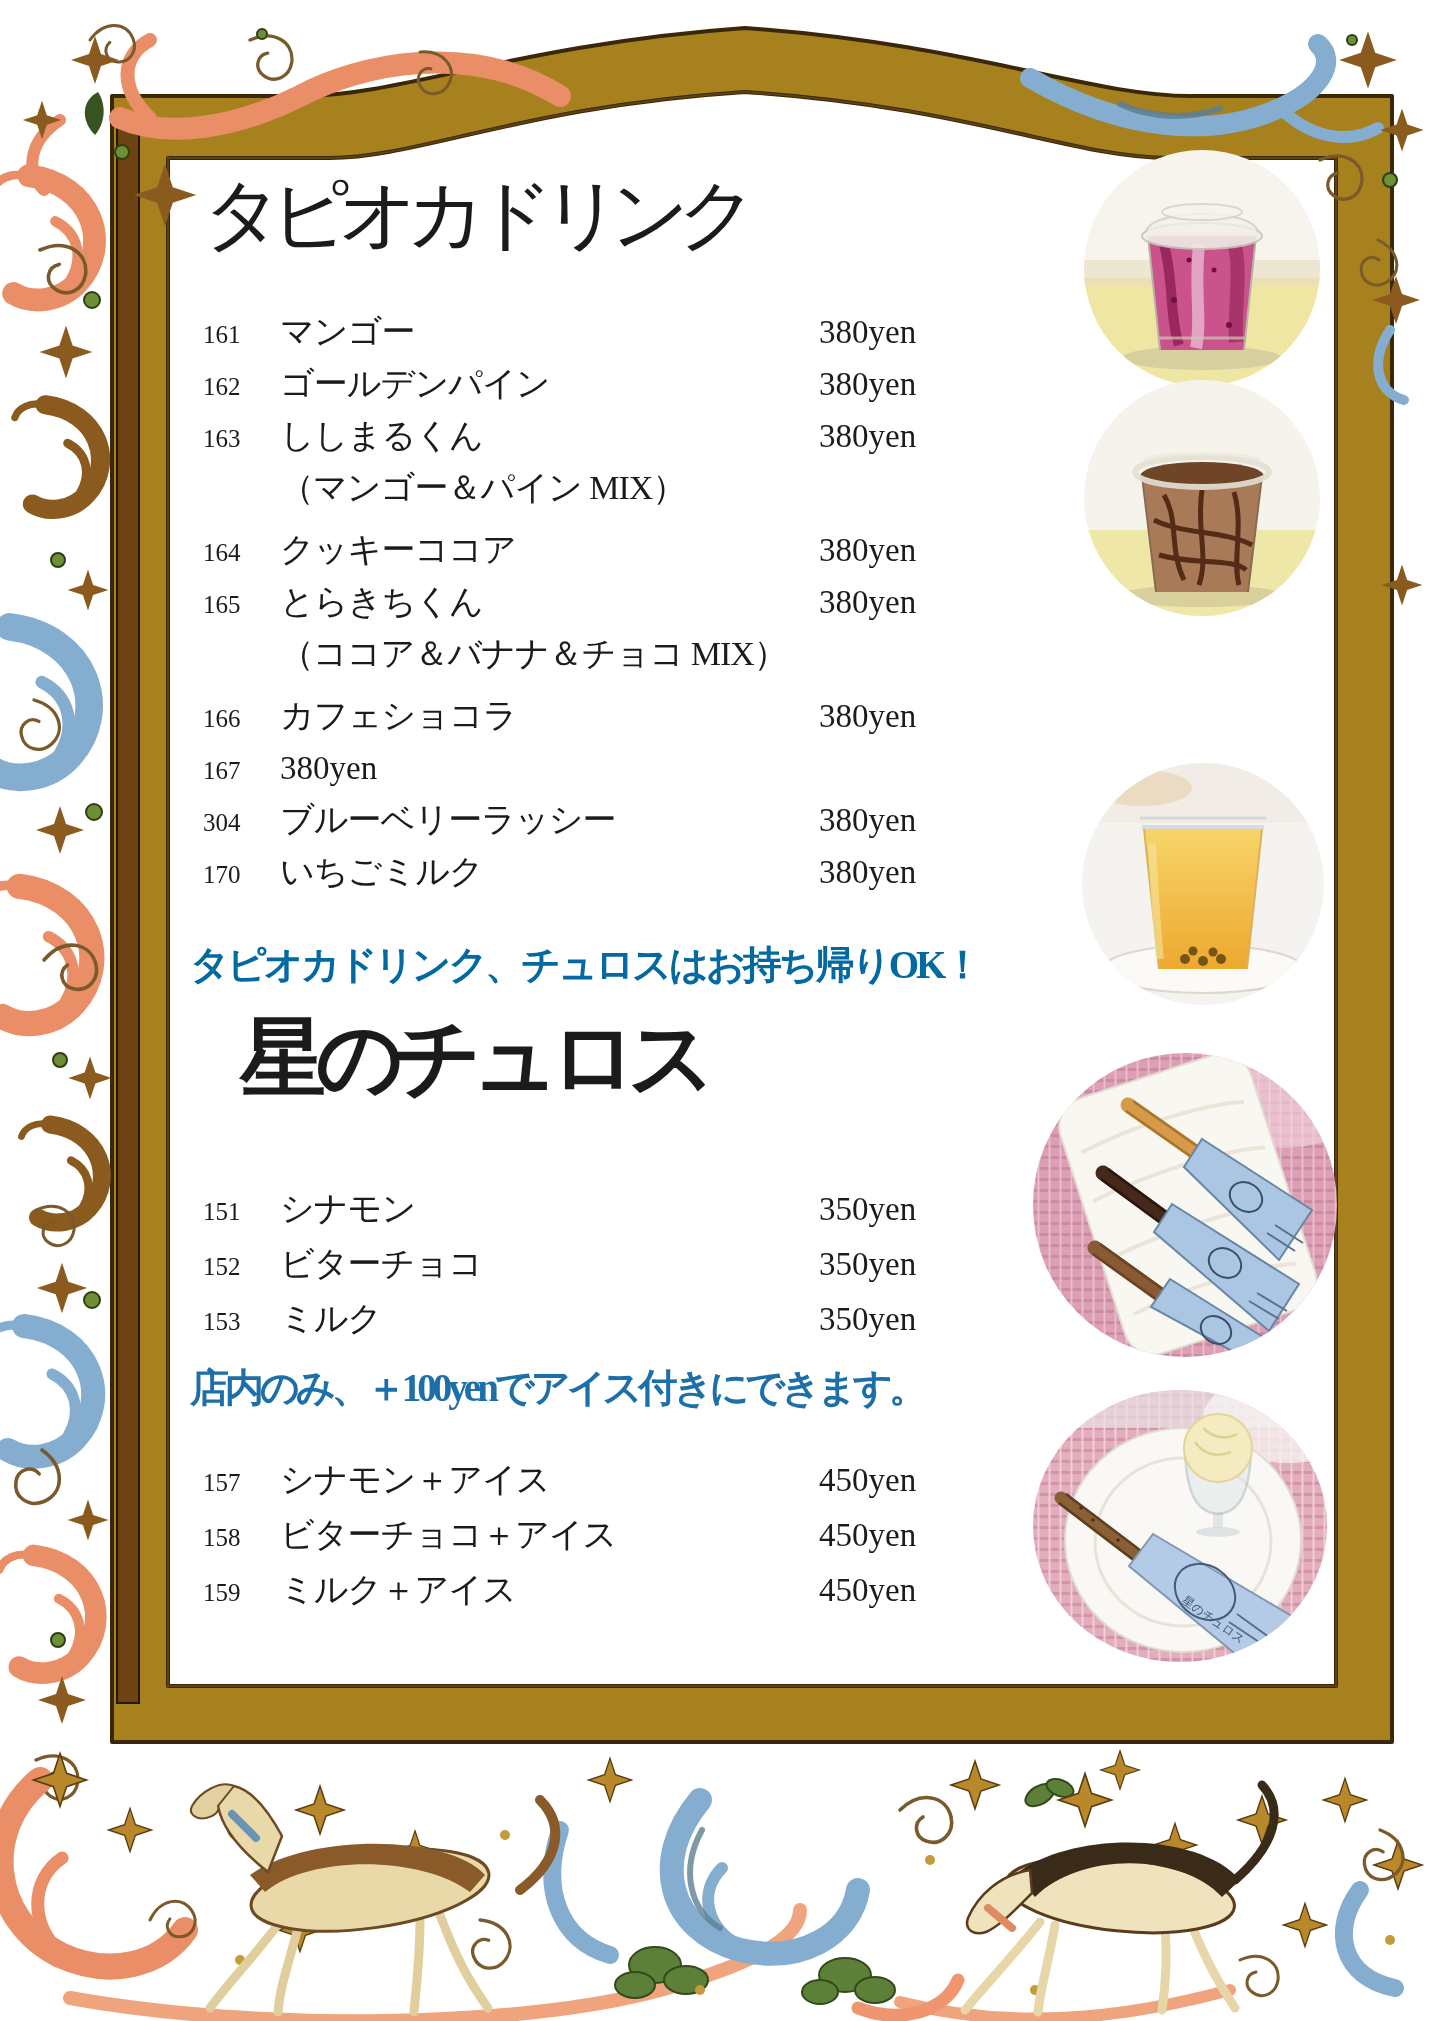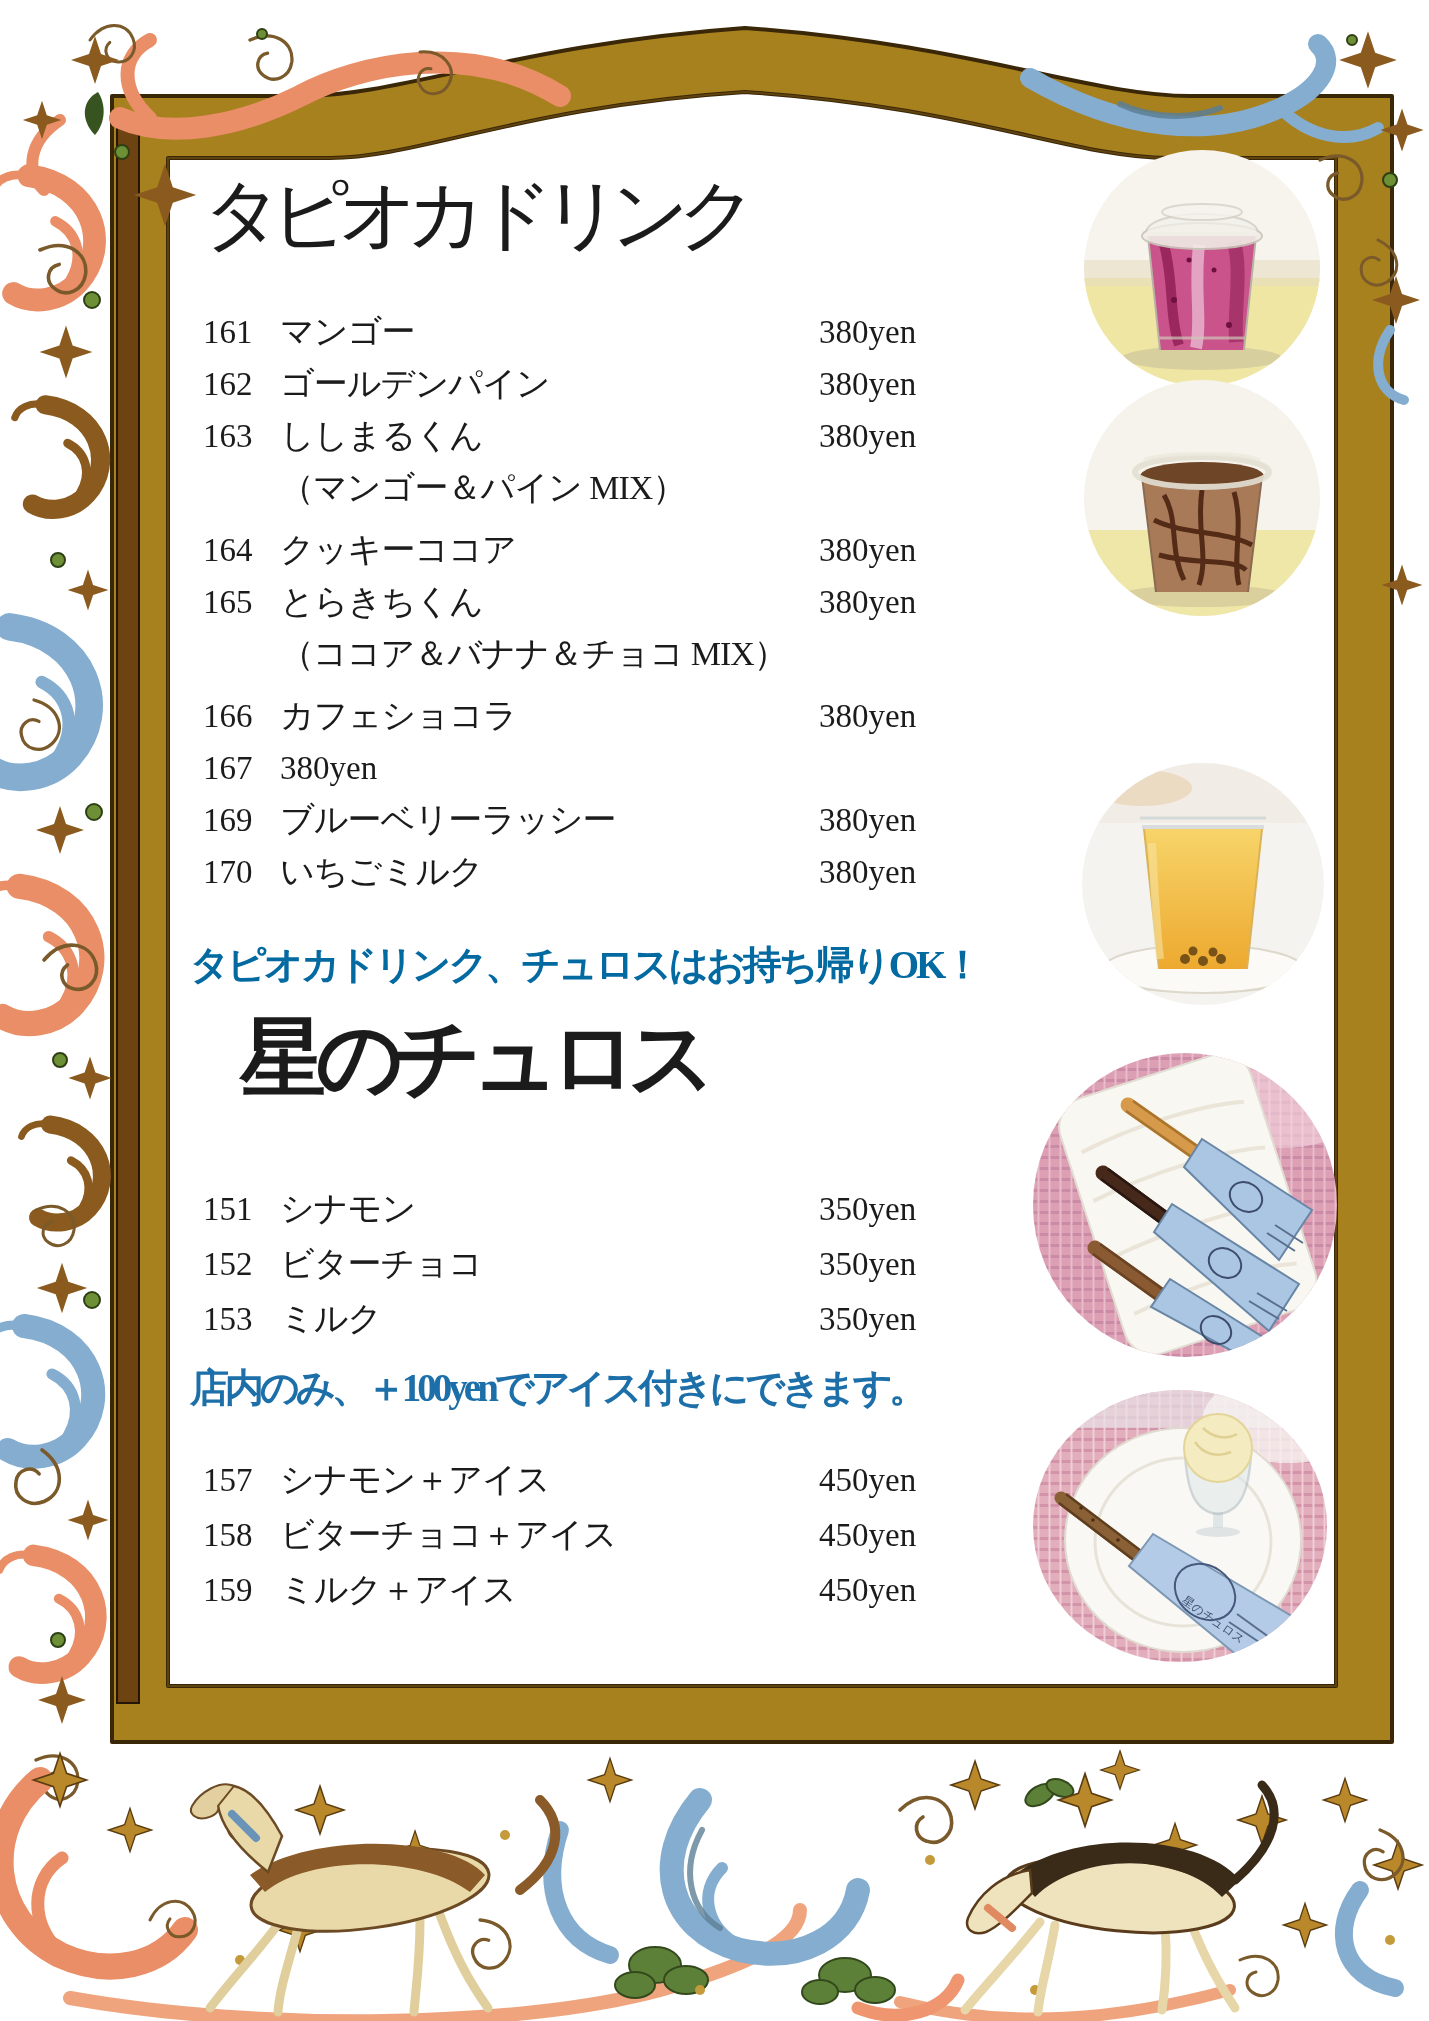--- a/index.html
+++ b/index.html
@@ -8,21 +8,21 @@
   .deco{position:absolute;pointer-events:none;}
   h1{margin:0;position:absolute;font-weight:normal;white-space:nowrap;text-align:right;}
   #t1{left:203px;top:172px;font-size:78px;letter-spacing:-12px;line-height:86px;}
   #t2{left:240px;top:1011px;font-size:86px;font-weight:bold;letter-spacing:-10px;line-height:94px;}
   .mlist{position:absolute;left:203px;width:768px;}
   #list1{top:312px;}
   #list2{top:1189px;}
   #list3{top:1460px;}
   .mrow{display:flex;align-items:baseline;height:40px;margin-bottom:12px;font-size:34px;line-height:40px;white-space:nowrap;}
   #list2 .mrow,#list3 .mrow{margin-bottom:15px;}
-  .num{width:77px;font-size:33px;}
+  .num{width:77px;font-size:25px;}
   .nm{flex:1;letter-spacing:-1px;}
   .pr{width:152px;text-align:left;font-size:33px;}
   .noterow{margin-bottom:22px !important;}
   .notice{position:absolute;left:190px;font-weight:bold;white-space:nowrap;}
   #notice-red{top:938px;font-size:39px;letter-spacing:-3px;}
   #notice-blue{top:1361px;font-size:39px;letter-spacing:-4px;}
   .photo{position:absolute;border-radius:50%;overflow:hidden;}
   .photo svg{display:block;width:100%;height:100%;}
   #ph1{left:1084px;top:150px;width:236px;height:236px;}
   #ph2{left:1084px;top:380px;width:236px;height:236px;}
@@ -248,21 +248,21 @@
       <div class="mrow">
         <span class="num">166</span>
         <span class="nm">カフェショコラ</span>
         <span class="pr">380yen</span>
       </div>
       <div class="mrow">
         <span class="num">167</span>
         <span class="pr">380yen</span>
       </div>
       <div class="mrow">
-        <span class="num">169</span>
+        <span class="num">304</span>
         <span class="nm">ブルーベリーラッシー</span>
         <span class="pr">380yen</span>
       </div>
       <div class="mrow">
         <span class="num">170</span>
         <span class="nm">いちごミルク</span>
         <span class="pr">380yen</span>
       </div>
     </div>
   <div id="notice-red" class="notice" style="color: #0369a1;">タピオカドリンク、チュロスはお持ち帰りOK！</div>

